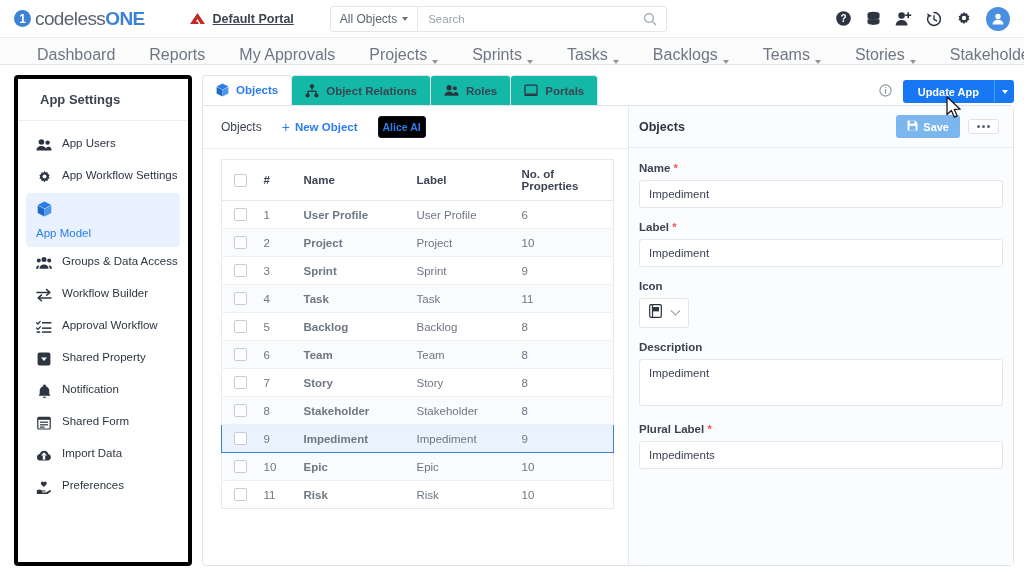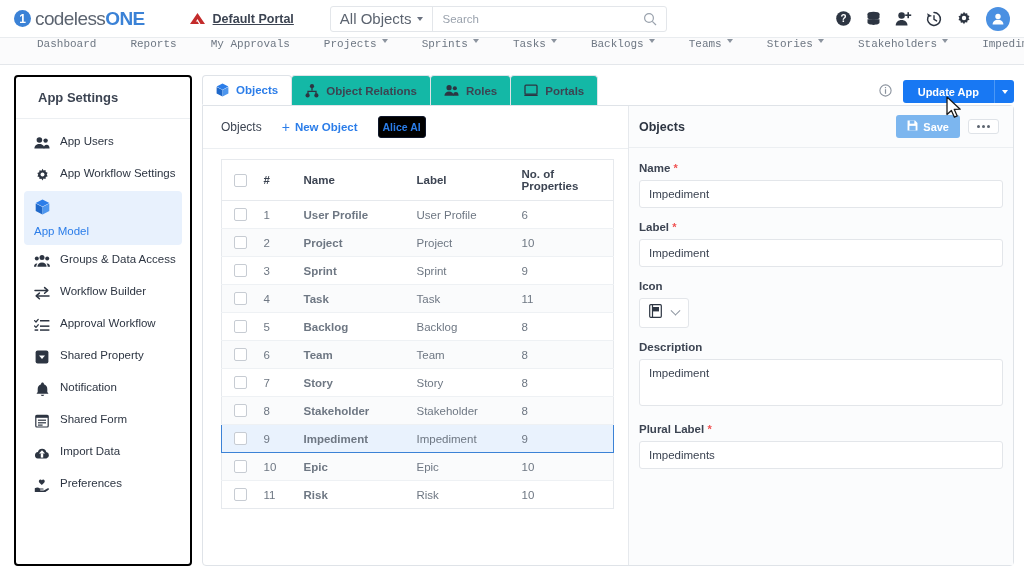--- a/index.html
+++ b/index.html
@@ -52,21 +52,21 @@
     height: 26px;
     border: 1px solid #e3e6ea;
     border-radius: 3px;
     width: 337px;
     background: #fff;
   }
   .allobj {
     display: flex; align-items: center; gap: 5px;
     padding: 0 9px; height: 100%;
     border-right: 1px solid #e3e6ea;
-    font-size: 15px; color: #5c6470;
+    font-size: 12px; color: #5c6470;
     white-space: nowrap;
   }
   .caret-s {
     width: 0; height: 0;
     border-left: 3.5px solid transparent;
     border-right: 3.5px solid transparent;
     border-top: 4.5px solid #6b7280;
   }
   .searchwrap input {
     flex: 1; border: none; outline: none;
@@ -92,26 +92,25 @@
   
   .navbar {
     height: 27px; min-height: 27px;
     background: #fbfbfc;
     border-bottom: 1px solid #e4e7eb;
     display: flex; align-items: center;
     padding-left: 20px;
     position: relative; z-index: 4;
   }
   .navitem {
-    display: flex; align-items: flex-start; gap: 5px;
-    font-size: 11px; color: #6e7783;
+    display: flex; align-items: flex-end; gap: 5px;
+    font-size: 16px; color: #6e7783;
     padding: 0 17px; height: 100%;
     white-space: nowrap;
     cursor: pointer;
-    font-family: Liberation Mono, monospace;
   }
   .navitem .cd {
     width: 0; height: 0;
     border-left: 3.5px solid transparent;
     border-right: 3.5px solid transparent;
     border-top: 4px solid #8b939e;
     margin-top: 1px;
   }
 
   
@@ -121,21 +120,21 @@
     padding: 10px 10px 10px 14px;
     gap: 0;
     background: #ffffff;
     min-height: 0;
   }
 
   
   .sidebar {
     width: 178px; min-width: 178px;
     background: #fff;
-    border: 2px solid #000000;
+    border: 4px solid #000000;
     border-radius: 4px;
     display: flex; flex-direction: column;
   }
   .sb-title {
     padding: 13px 14px 13px 22px;
     font-size: 13px; color: #3c4452; font-weight: bold;
     border-bottom: 1px solid #eceff2;
   }
   .sb-list { padding: 8px 8px 0 8px; }
   .sb-item {

